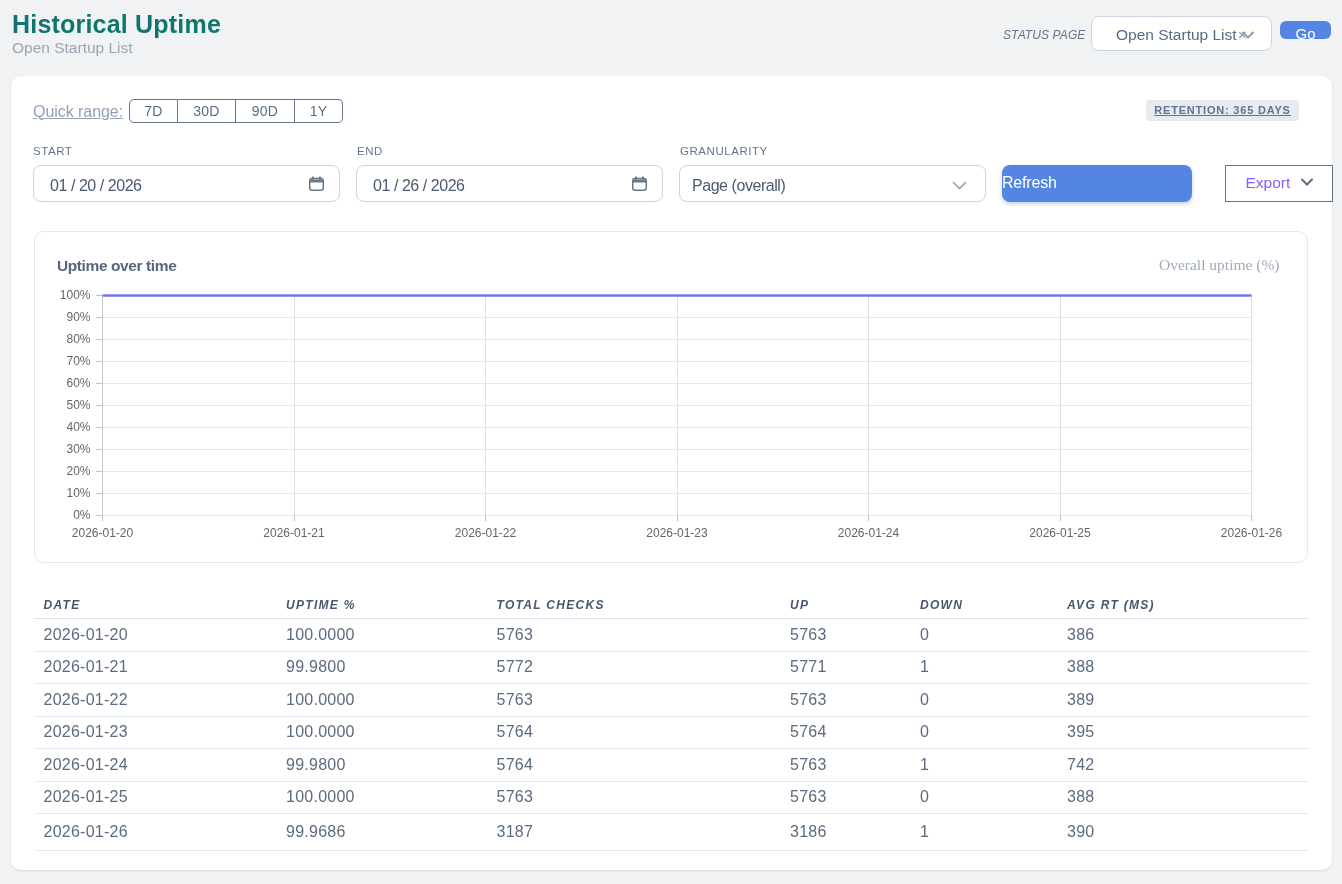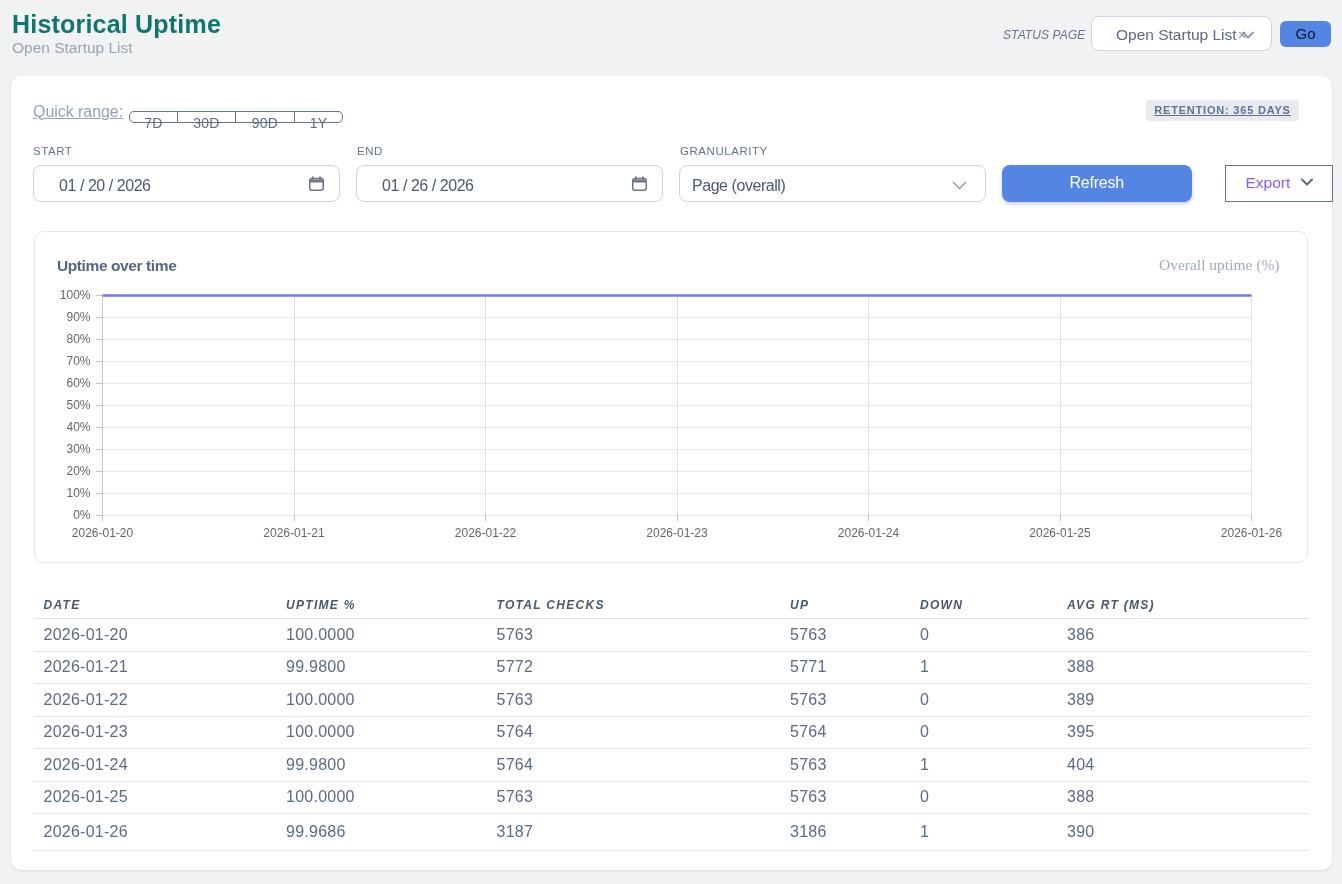--- a/index.html
+++ b/index.html
@@ -8,36 +8,36 @@
 .abs { position:absolute; }
 
 
 .title { left:12px; top:10.4px; font-size:25px; font-weight:700; color:#0f766e; letter-spacing:0.2px; }
 .subtitle { left:12px; top:38.9px; font-size:15.5px; color:#9aa5b1; }
 
 .sp-label { left:1003px; top:28px; font-size:12px; color:#64748b; letter-spacing:0.1px;font-style:italic; }
 .sp-select { left:1091px; top:16px; width:181px; height:35px; background:#fff; border:1px solid #cbd5e1; border-radius:8px; }
 .sp-select .txt { position:absolute; left:10px; top:9px; font-size:15.5px; color:#5a6b81;margin-left:14px; }
 .sp-select .x { color:#8b97a6; margin-left:1px; }
-.go { left:1280px; top:21px; width:51px; height:26px; background:#5585e2; border-radius:6px; color:#0f172a; font-size:15px; text-align:center; line-height:26px; }
+.go { left:1280px; top:21px; width:51px; height:18px; background:#5585e2; border-radius:6px; color:#ffffff; font-size:15px; text-align:center; line-height:26px; }
 
 
 .card { left:10.5px; top:75.6px; width:1321px; height:794px; background:#fff; border-radius:10px; box-shadow:0 1px 3px rgba(16,24,40,.07), 0 1px 2px rgba(16,24,40,.04); }
 
 .qr-label { left:33px; top:102.5px; font-size:16px; letter-spacing:-0.05px; color:#94a1b3;text-decoration:underline; }
 .seg { left:129px; top:99px; height:24px; display:flex; }
-.seg div { border:1px solid #64748b; border-left-width:0; font-size:14px; color:#5b6b80; text-align:center; line-height:22.5px; letter-spacing:0.2px;margin-top:12px; }
+.seg div { border:1px solid #64748b; border-left-width:0; font-size:14px; color:#5b6b80; text-align:center; line-height:22.5px; letter-spacing:0.2px; }
 .seg div:first-child { border-left-width:1px; border-radius:5px 0 0 5px; }
 .seg div:last-child { border-radius:0 5px 5px 0; }
 .badge { left:1146px; top:100px; width:153px; height:21px; background:#e7eaee; border-radius:4px; font-size:11px; font-weight:700; color:#5f7490; letter-spacing:0.8px; text-align:center; line-height:21px;text-decoration:underline; }
 
 .flabel { top:144.5px; font-size:11.5px; color:#64748b; letter-spacing:0.55px; }
 .input { top:165px; width:306.5px; height:36.6px; background:#fff; border:1px solid #cbd5e1; border-radius:8px; font-size:15.5px; color:#4a5a70; }
-.input .txt { position:absolute; left:25px; top:11px; letter-spacing:-0.45px; font-size:16px; }
-.refresh { left:1002px; top:165px; width:189.5px; height:37px; background:#5585e2; border-radius:8px; color:#fff; font-size:16px; letter-spacing:-0.2px; text-align:center; line-height:36px; box-shadow:0 2px 4px rgba(100,116,139,0.35); }
+.input .txt { position:absolute; left:16px; top:11px; letter-spacing:-0.45px; font-size:16px; }
+.refresh { left:1002px; top:165px; width:189.5px; height:37px; background:#5585e2; border-radius:8px; color:#fff; font-size:16px; letter-spacing:-0.2px; text-align:left; line-height:36px; box-shadow:0 2px 4px rgba(100,116,139,0.35); }
 .export { left:1225px; top:165px; width:108px; height:36.6px; border:1px solid #64748b; border-radius:0; font-size:15.5px; color:#8b5cf6; text-align:center; line-height:34px; }
 
 
 .chart-card { left:34px; top:231px; width:1274px; height:332px; background:#fff; border:1px solid #e2e8f0; border-radius:10px; }
 .chart-title { left:57px; top:257.1px; font-size:15.5px; font-weight:700; color:#56677d; letter-spacing:-0.4px; }
 .chart-right { left:1159px; top:256px; font-size:15.5px; color:#9fabbc;font-family:Liberation Serif, serif; }
 
 
 table.data { position:absolute; left:33.5px; top:598px; width:1275px; border-collapse:collapse; table-layout:fixed; }
 table.data th { font-size:12px; font-weight:700; color:#47586e; letter-spacing:1.3px; text-align:left; padding:0 0 6px 10px; border-bottom:1px solid #dfe3e8;font-style:italic; }
@@ -218,21 +218,21 @@
         <td>5764</td>
         <td>0</td>
         <td>395</td>
       </tr>
     <tr>
         <td>2026-01-24</td>
         <td>99.9800</td>
         <td>5764</td>
         <td>5763</td>
         <td>1</td>
-        <td>404</td>
+        <td>742</td>
       </tr>
     <tr>
         <td>2026-01-25</td>
         <td>100.0000</td>
         <td>5763</td>
         <td>5763</td>
         <td>0</td>
         <td>388</td>
       </tr>
     <tr>

